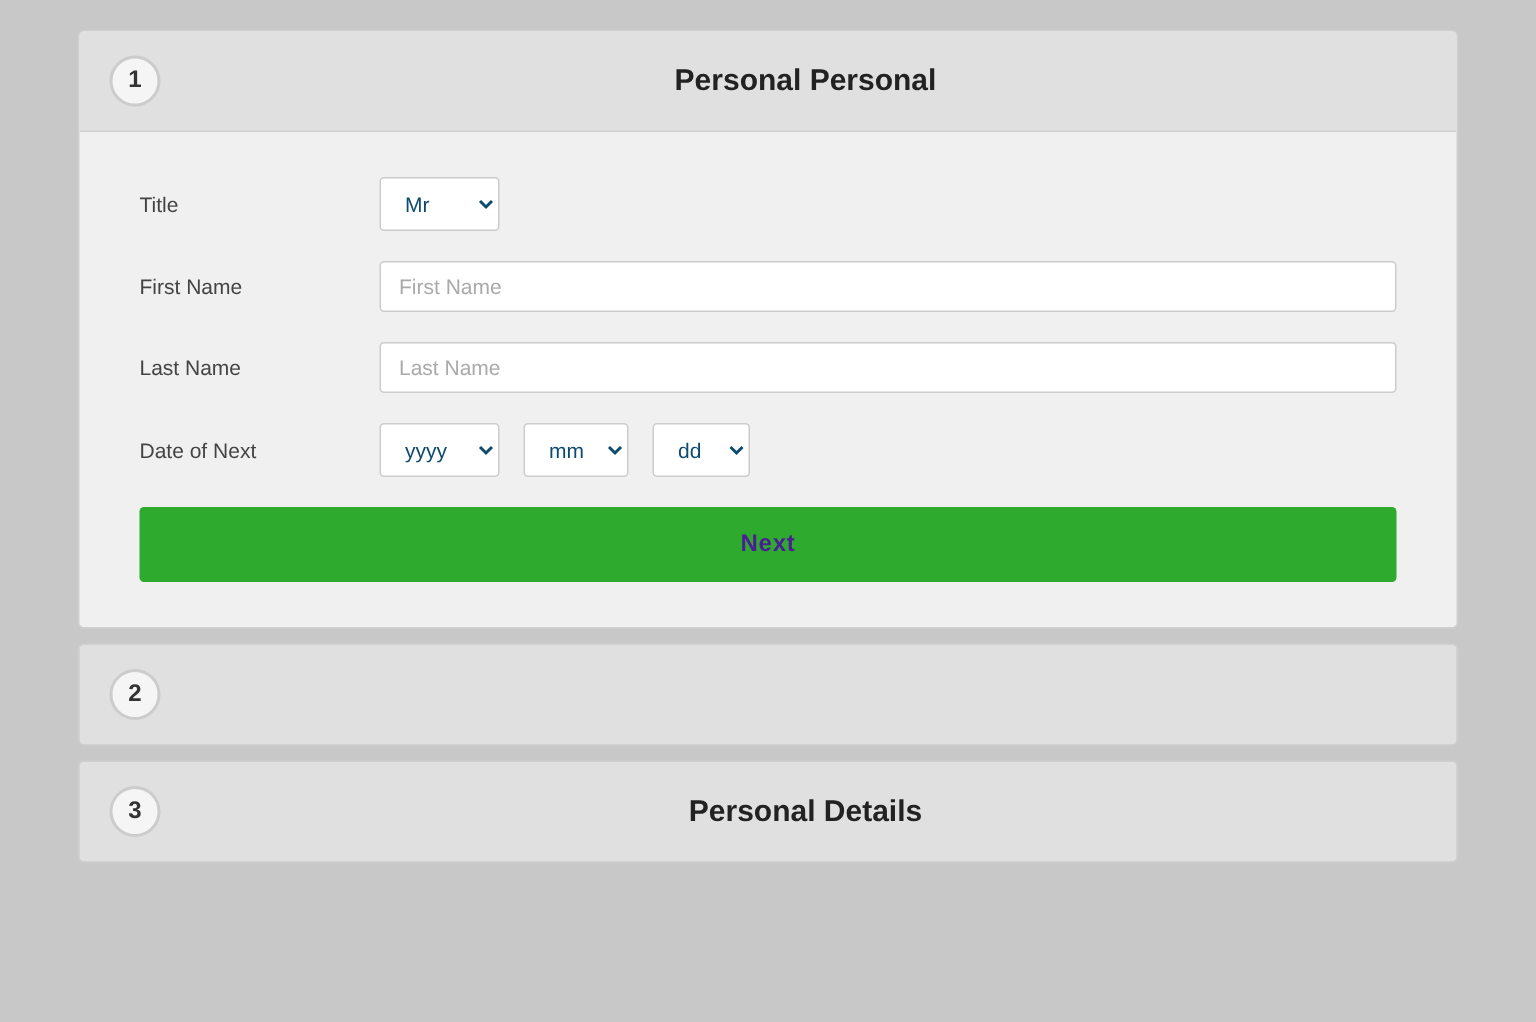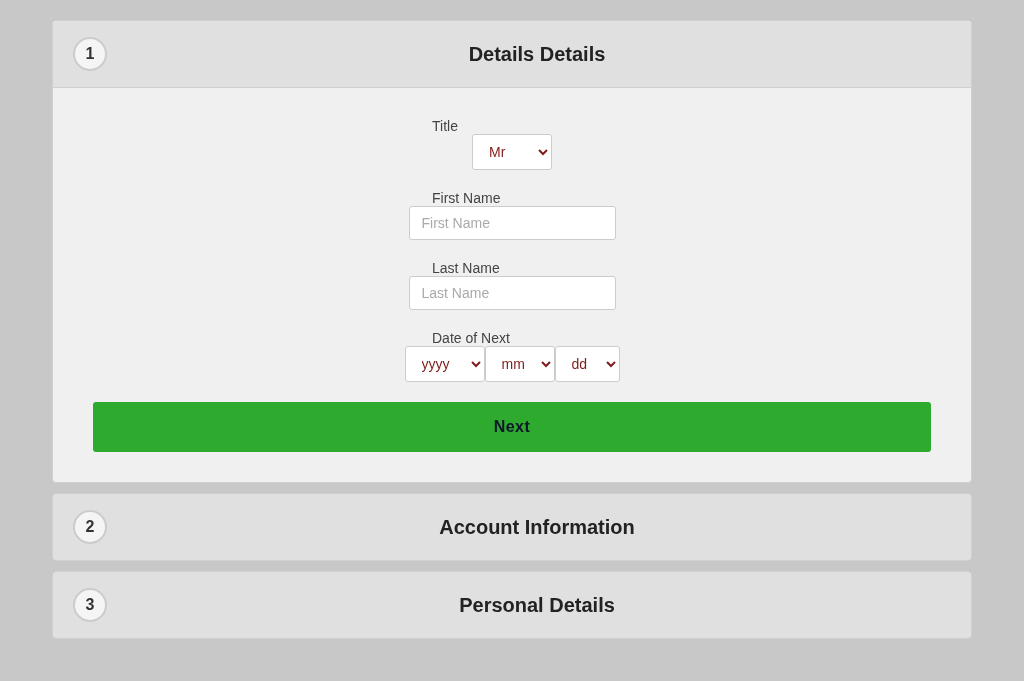--- a/index.html
+++ b/index.html
@@ -65,21 +65,20 @@
     }
 
     .section-body {
       padding: 30px 40px 30px 40px;
     }
 
     .form-row {
       display: flex;
       align-items: center;
       margin-bottom: 20px;
-      flex-direction: column;
     }
 
     .form-label {
       width: 160px;
       font-size: 14px;
       color: #444;
       flex-shrink: 0;
     }
 
     .form-control {
@@ -93,31 +92,31 @@
       outline: none;
     }
 
     .form-control::placeholder {
       color: #aaa;
     }
 
     select.form-control {
       appearance: auto;
       cursor: pointer;
-      color: #7f1d1d;
+      color: #0c4a6e;
     }
 
     .title-select {
       width: 80px;
       flex: none;
     }
 
     .dob-container {
       display: flex;
-      gap: 0;
+      gap: 16px;
     }
 
     .dob-select {
       flex: none;
     }
 
     .dob-yyyy {
       width: 80px;
     }
 
@@ -127,21 +126,21 @@
 
     .dob-dd {
       width: 65px;
     }
 
     .next-button {
       display: block;
       width: 100%;
       padding: 16px;
       background-color: #2eaa2e;
-      color: #0f172a;
+      color: #4c1d95;
       border: none;
       border-radius: 3px;
       font-size: 16px;
       font-weight: bold;
       cursor: pointer;
       margin-top: 20px;
       letter-spacing: 0.5px;
     }
 
     .section-collapsed .section-header {
@@ -149,21 +148,21 @@
     }
   </style>
 </head>
 <body>
 
 <div class="page-container">
 
   <div class="section">
     <div class="section-header">
       <div class="step-badge">1</div>
-      <span class="section-title">Details Details</span>
+      <span class="section-title">Personal Personal</span>
     </div>
     <div class="section-body">
 
       <div class="form-row">
         <label class="form-label">Title</label>
         <select class="form-control title-select">
           <option value="Mr">Mr</option>
           <option value="Mrs">Mrs</option>
           <option value="Ms">Ms</option>
           <option value="Dr">Dr</option>
@@ -197,21 +196,20 @@
       </div>
 
       <button class="next-button">Next</button>
 
     </div>
   </div>
 
   <div class="section section-collapsed">
     <div class="section-header">
       <div class="step-badge">2</div>
-      <span class="section-title">Account Information</span>
     </div>
   </div>
 
   <div class="section section-collapsed">
     <div class="section-header">
       <div class="step-badge">3</div>
       <span class="section-title">Personal Details</span>
     </div>
   </div>
 

